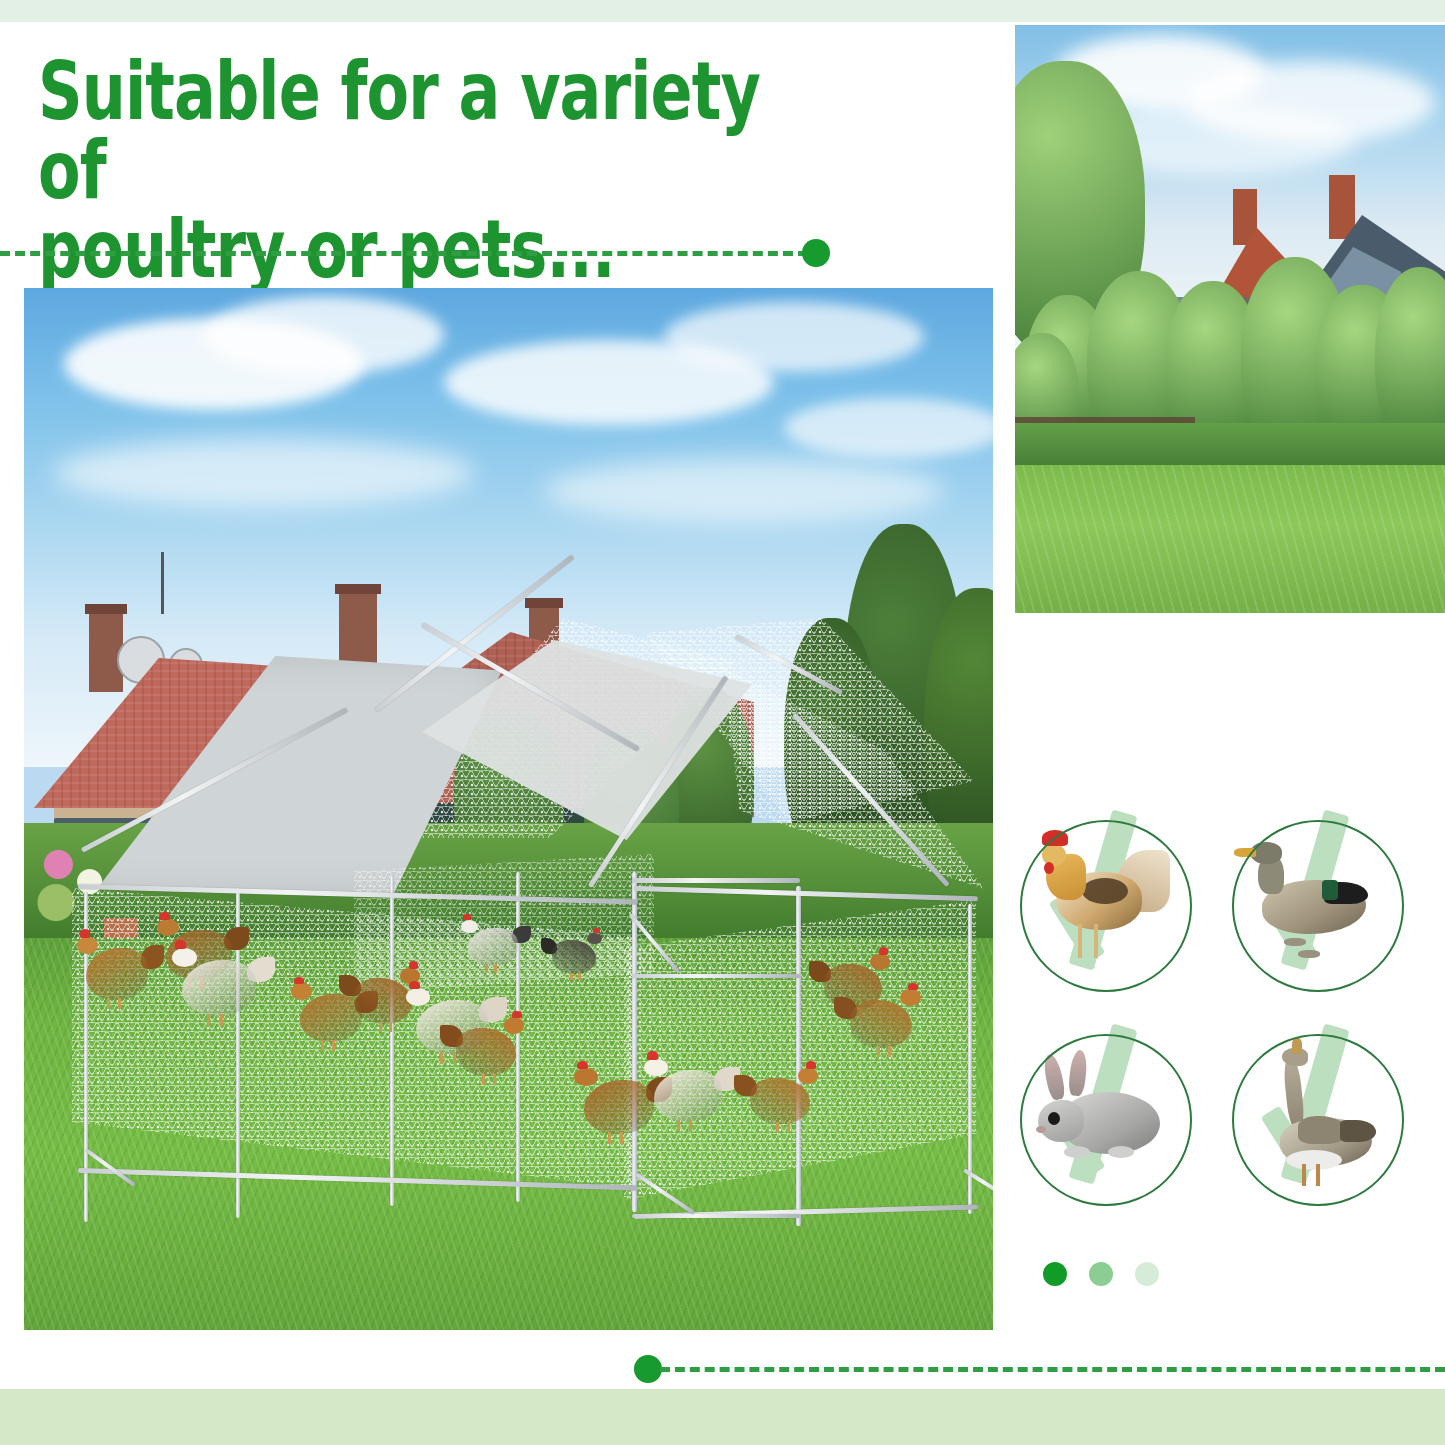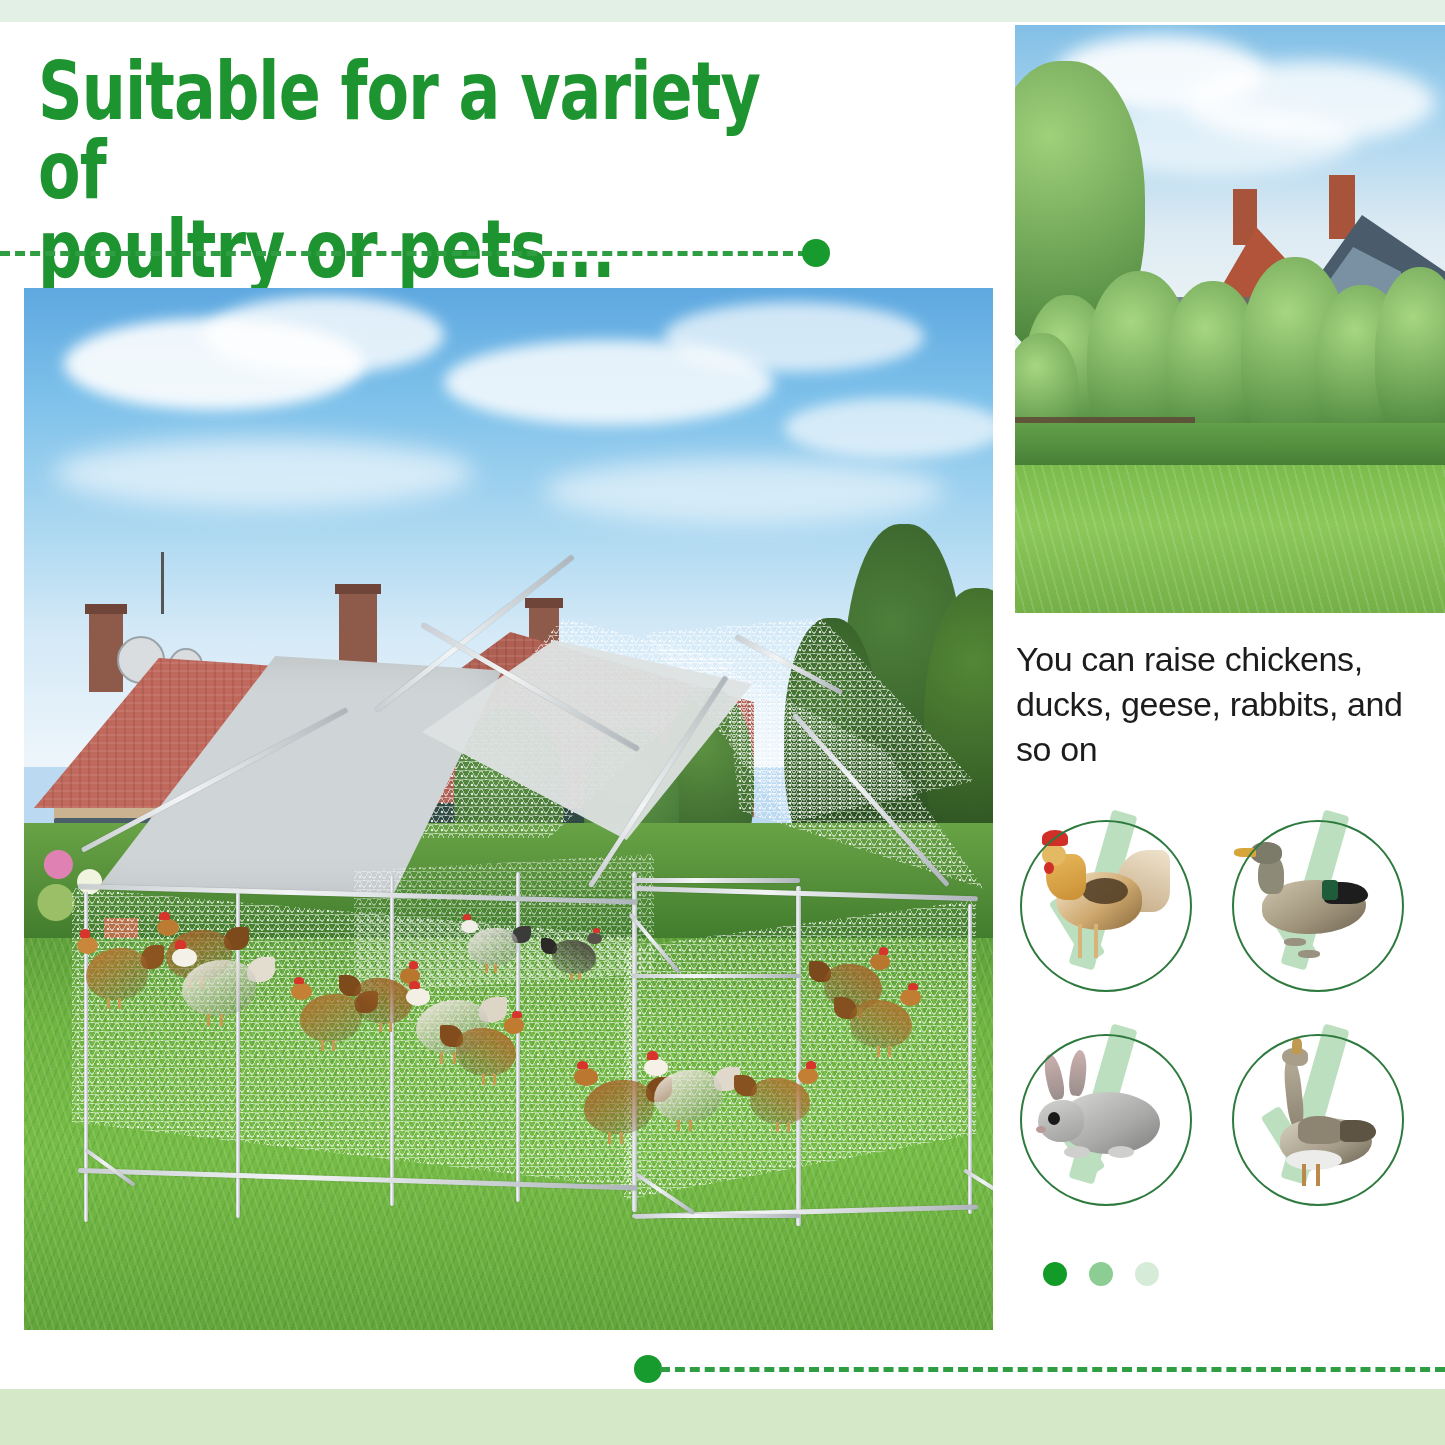--- a/index.html
+++ b/index.html
@@ -505,21 +505,20 @@
         <div class="trt" style="left: 360px; top: 30px; width: 90px; height: 178px; background: radial-gradient(circle at 42% 28%, rgb(166, 214, 128), rgb(62, 122, 50));"></div>
         <div class="trt" style="left: -10px; top: 96px; width: 74px; height: 120px; background: radial-gradient(circle at 42% 28%, rgb(166, 214, 128), rgb(62, 122, 50));"></div>
       </div>
     <div class="tr-hedge-dark"></div>
     <div class="tr-hedge"></div>
     <div class="tr-lawn">
         <div class="tr-lawn-tex"></div>
       </div>
   </div>
 
-  <div class="rc-text">You can raise chickens, ducks, geese, rabbits, and so on</div>
 
   <div class="icons">
 
     <div class="icon-cell ic-tl">
       <div class="check">
           <div class="s1"></div>
           <div class="s2"></div>
         </div>
       <div class="animal rooster">
         <div class="rtail"></div>

